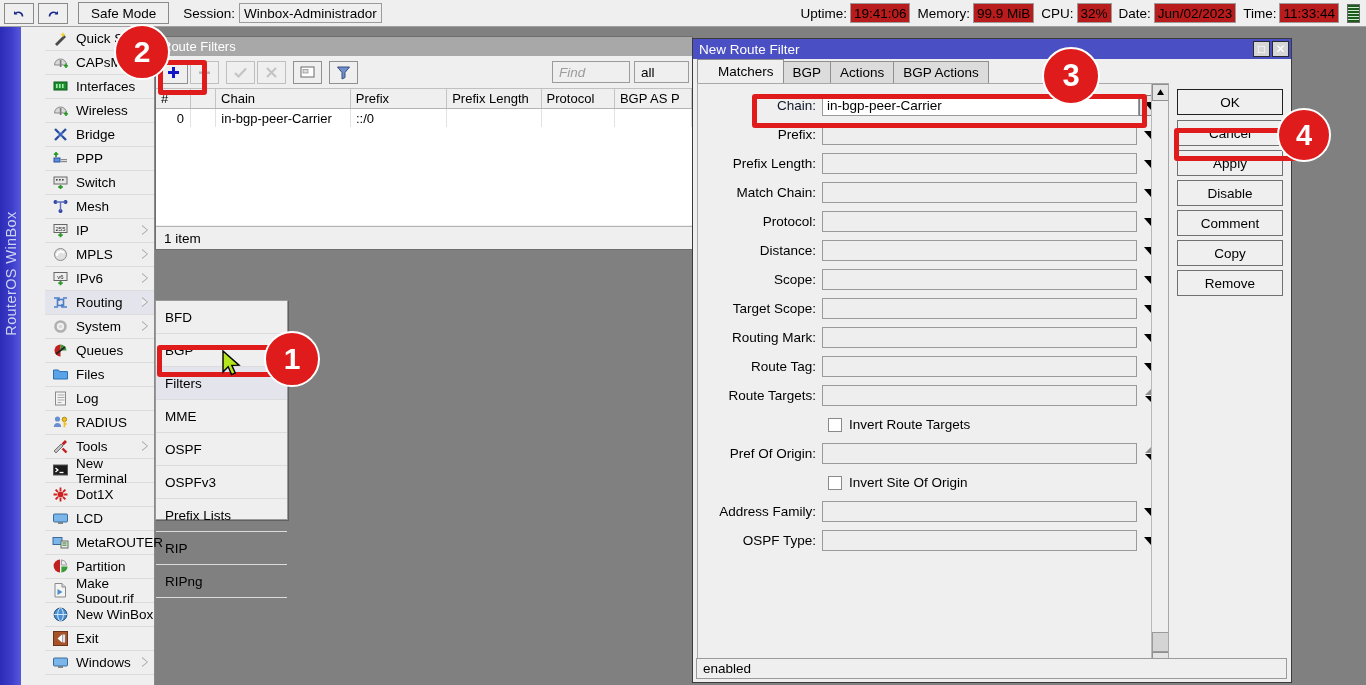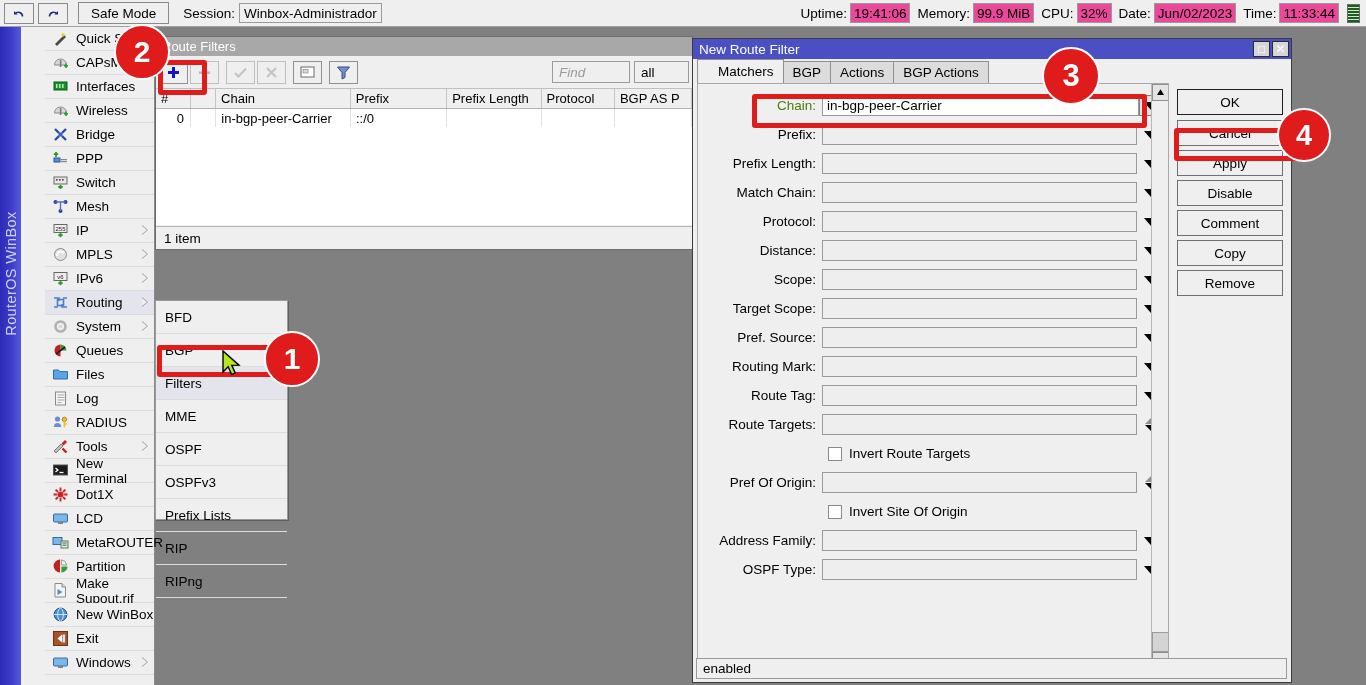--- a/index.html
+++ b/index.html
@@ -41,21 +41,21 @@
     background: #efefef; border: 1px solid #9b9b9b;
     display: flex; align-items: center; font-size: 13.5px;
   }
   #status-right {
     margin-left: auto; margin-right: 6px;
     display: flex; align-items: center; font-size: 13.5px;
   }
   #status-right .lbl { margin-left: 7px; }
   #status-right .val {
     margin-left: 3px; height: 20px; padding: 0 3px;
-    background: #ec4899; border: 1px solid #9b9b9b;
+    background: #b91c1c; border: 1px solid #9b9b9b;
     display: flex; align-items: center;
   }
   #cpu-graph {
     margin-left: 8px; width: 13px; height: 19px;
     background:
       repeating-linear-gradient(to bottom, #1e5c1e 0 2px, #cfe8cf 2px 3px);
     border: 1px solid #6a6a6a;
   }
 
   
@@ -231,21 +231,21 @@
   }
   #form-rows { padding-top: 7px; }
   .frow {
     height: 29px; display: flex; align-items: center;
     padding-right: 6px;
   }
   .flabel {
     width: 124px; text-align: right; padding-right: 6px;
     font-size: 13.5px; white-space: nowrap;
   }
-  .flabel.blue { color: #4d7c0f; }
+  .flabel.blue { color: #0f172a; }
   .finput {
     flex: 1; height: 21px;
     border: 1px solid #9a9a9a; background: #eeeeee;
     display: flex; align-items: center; padding-left: 4px;
     font-size: 13.5px;
   }
   .finput.white { background: #ffffff; }
   .fcaret {
     width: 22px; height: 21px; margin-left: 3px;
     display: flex; align-items: center; justify-content: center;
@@ -878,29 +878,20 @@
           <div class="frow">
             <span class="flabel">Target Scope:</span>
             <span class="finput">
               <span></span>
             </span>
             <span class="fcaret">
               <span class="caret-down"></span>
             </span>
           </div>
           <div class="frow">
-            <span class="flabel">Pref. Source:</span>
-            <span class="finput">
-              <span></span>
-            </span>
-            <span class="fcaret">
-              <span class="caret-down"></span>
-            </span>
-          </div>
-          <div class="frow">
             <span class="flabel">Routing Mark:</span>
             <span class="finput">
               <span></span>
             </span>
             <span class="fcaret">
               <span class="caret-down"></span>
             </span>
           </div>
           <div class="frow">
             <span class="flabel">Route Tag:</span>

